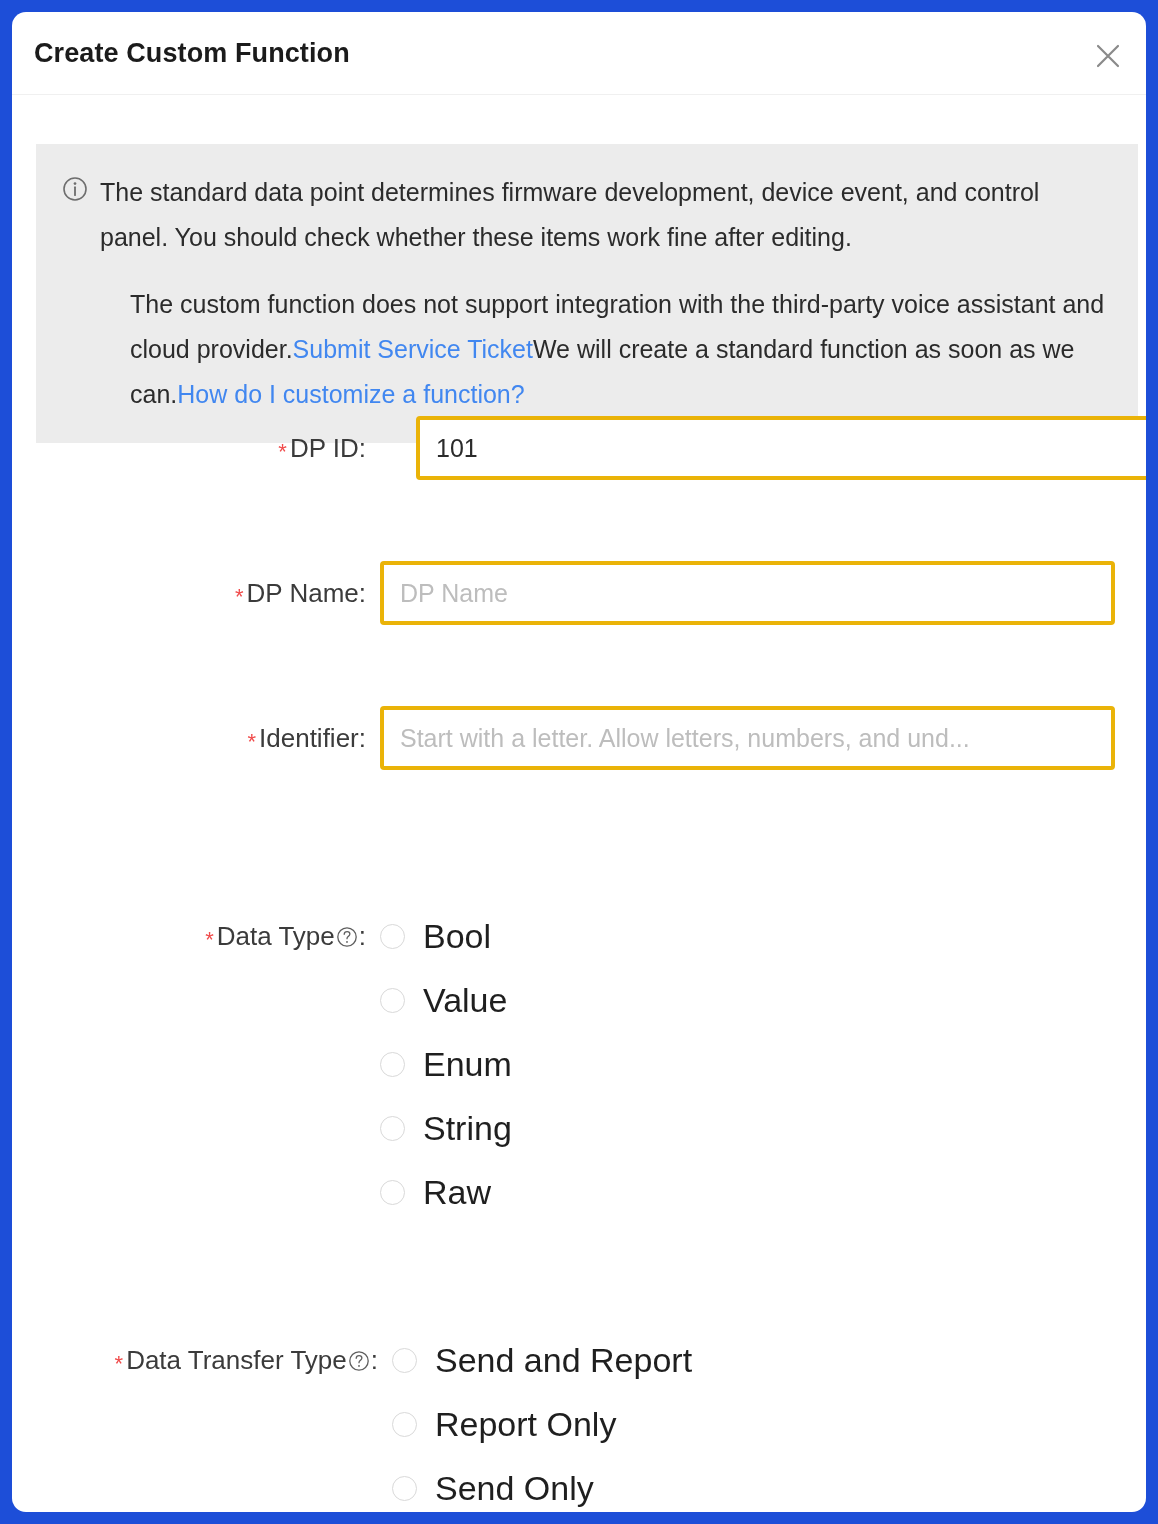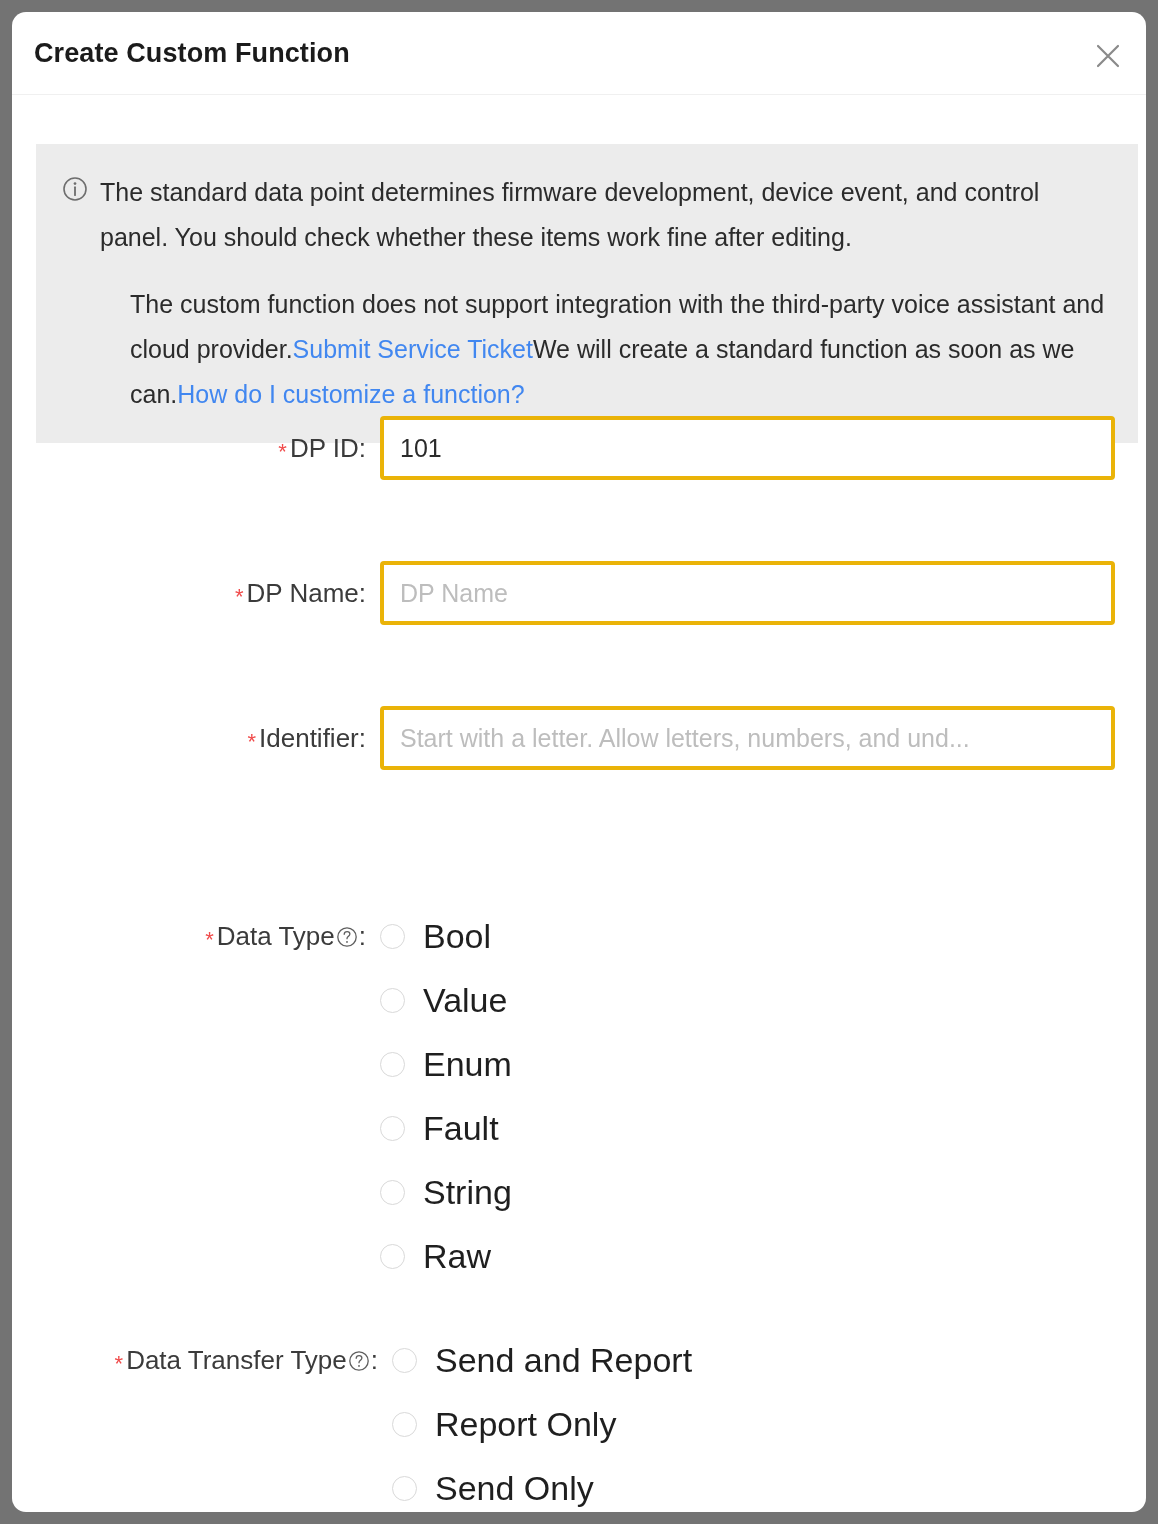--- a/index.html
+++ b/index.html
@@ -10,21 +10,21 @@
   body {
     width: 1158px;
     height: 1524px;
     font-family: "Liberation Sans", sans-serif;
     -webkit-font-smoothing: antialiased;
   }
   .screen {
     position: relative;
     width: 1158px;
     height: 1524px;
-    background: #737373;
+    background: #1d4ed8;
     overflow: hidden;
   }
   .dialog {
     position: absolute;
     left: 12px;
     top: 12px;
     width: 1134px;
     height: 1500px;
     background: #ffffff;
     border-radius: 14px;
@@ -154,21 +154,21 @@
     font-family: "Liberation Sans", sans-serif;
     font-size: 25px;
     color: #2b2b2b;
     padding: 0 16px;
     outline: none;
   }
   .text-input::placeholder {
     color: #bdbdbd;
   }
 
-  .row-dpid   { position: absolute; left: 0; top: 0;    width: 1134px; }
+  .row-dpid   { position: absolute; left: 0; top: 0;    width: 1134px; gap: 36px; }
   .row-dpname { position: absolute; left: 0; top: 145px; width: 1134px; }
   .row-ident  { position: absolute; left: 0; top: 290px; width: 1134px; }
   .row-datatype { position: absolute; left: 0; top: 488px; width: 1134px; }
   .row-transfer { position: absolute; left: 0; top: 912px; width: 1134px; padding-left: 12px; }
 
   .radio-group {
     flex: 0 0 auto;
     width: 735px;
   }
   .radio-item {
@@ -264,24 +264,20 @@
           <div class="radio-item">
             <span class="radio-circle"></span>
             <span class="radio-label">Value</span>
           </div>
           <div class="radio-item">
             <span class="radio-circle"></span>
             <span class="radio-label">Enum</span>
           </div>
           <div class="radio-item">
             <span class="radio-circle"></span>
-            <span class="radio-label">Fault</span>
-          </div>
-          <div class="radio-item">
-            <span class="radio-circle"></span>
             <span class="radio-label">String</span>
           </div>
           <div class="radio-item">
             <span class="radio-circle"></span>
             <span class="radio-label">Raw</span>
           </div>
         </div>
       </div>
 
       <div class="form-row row-transfer">

